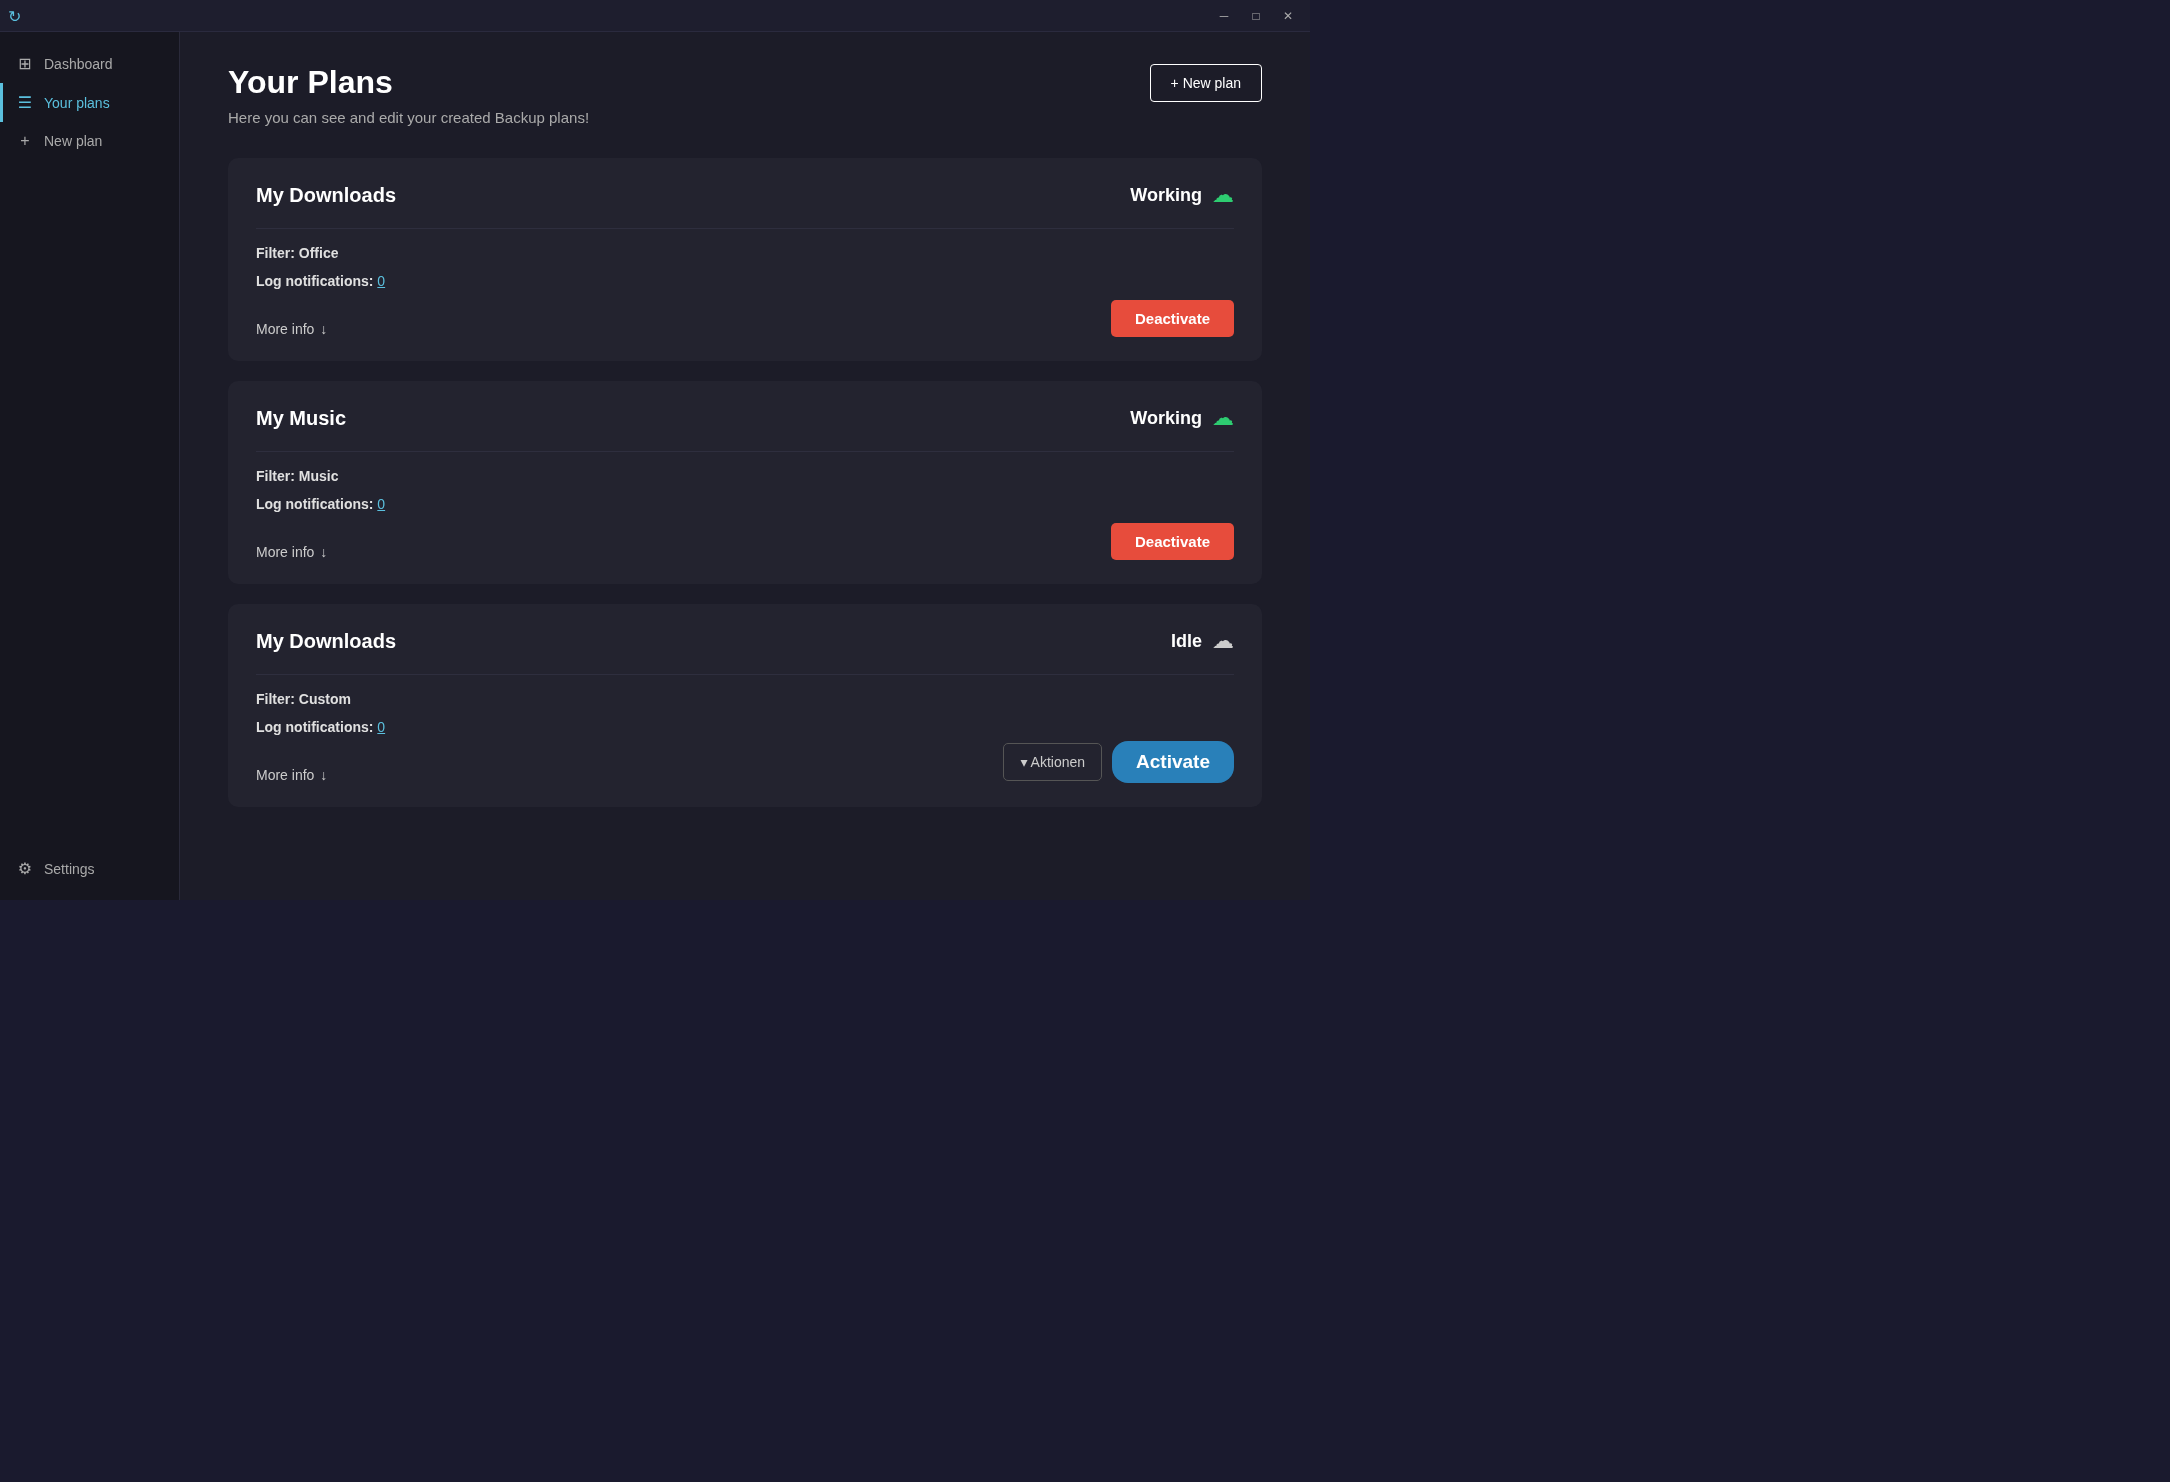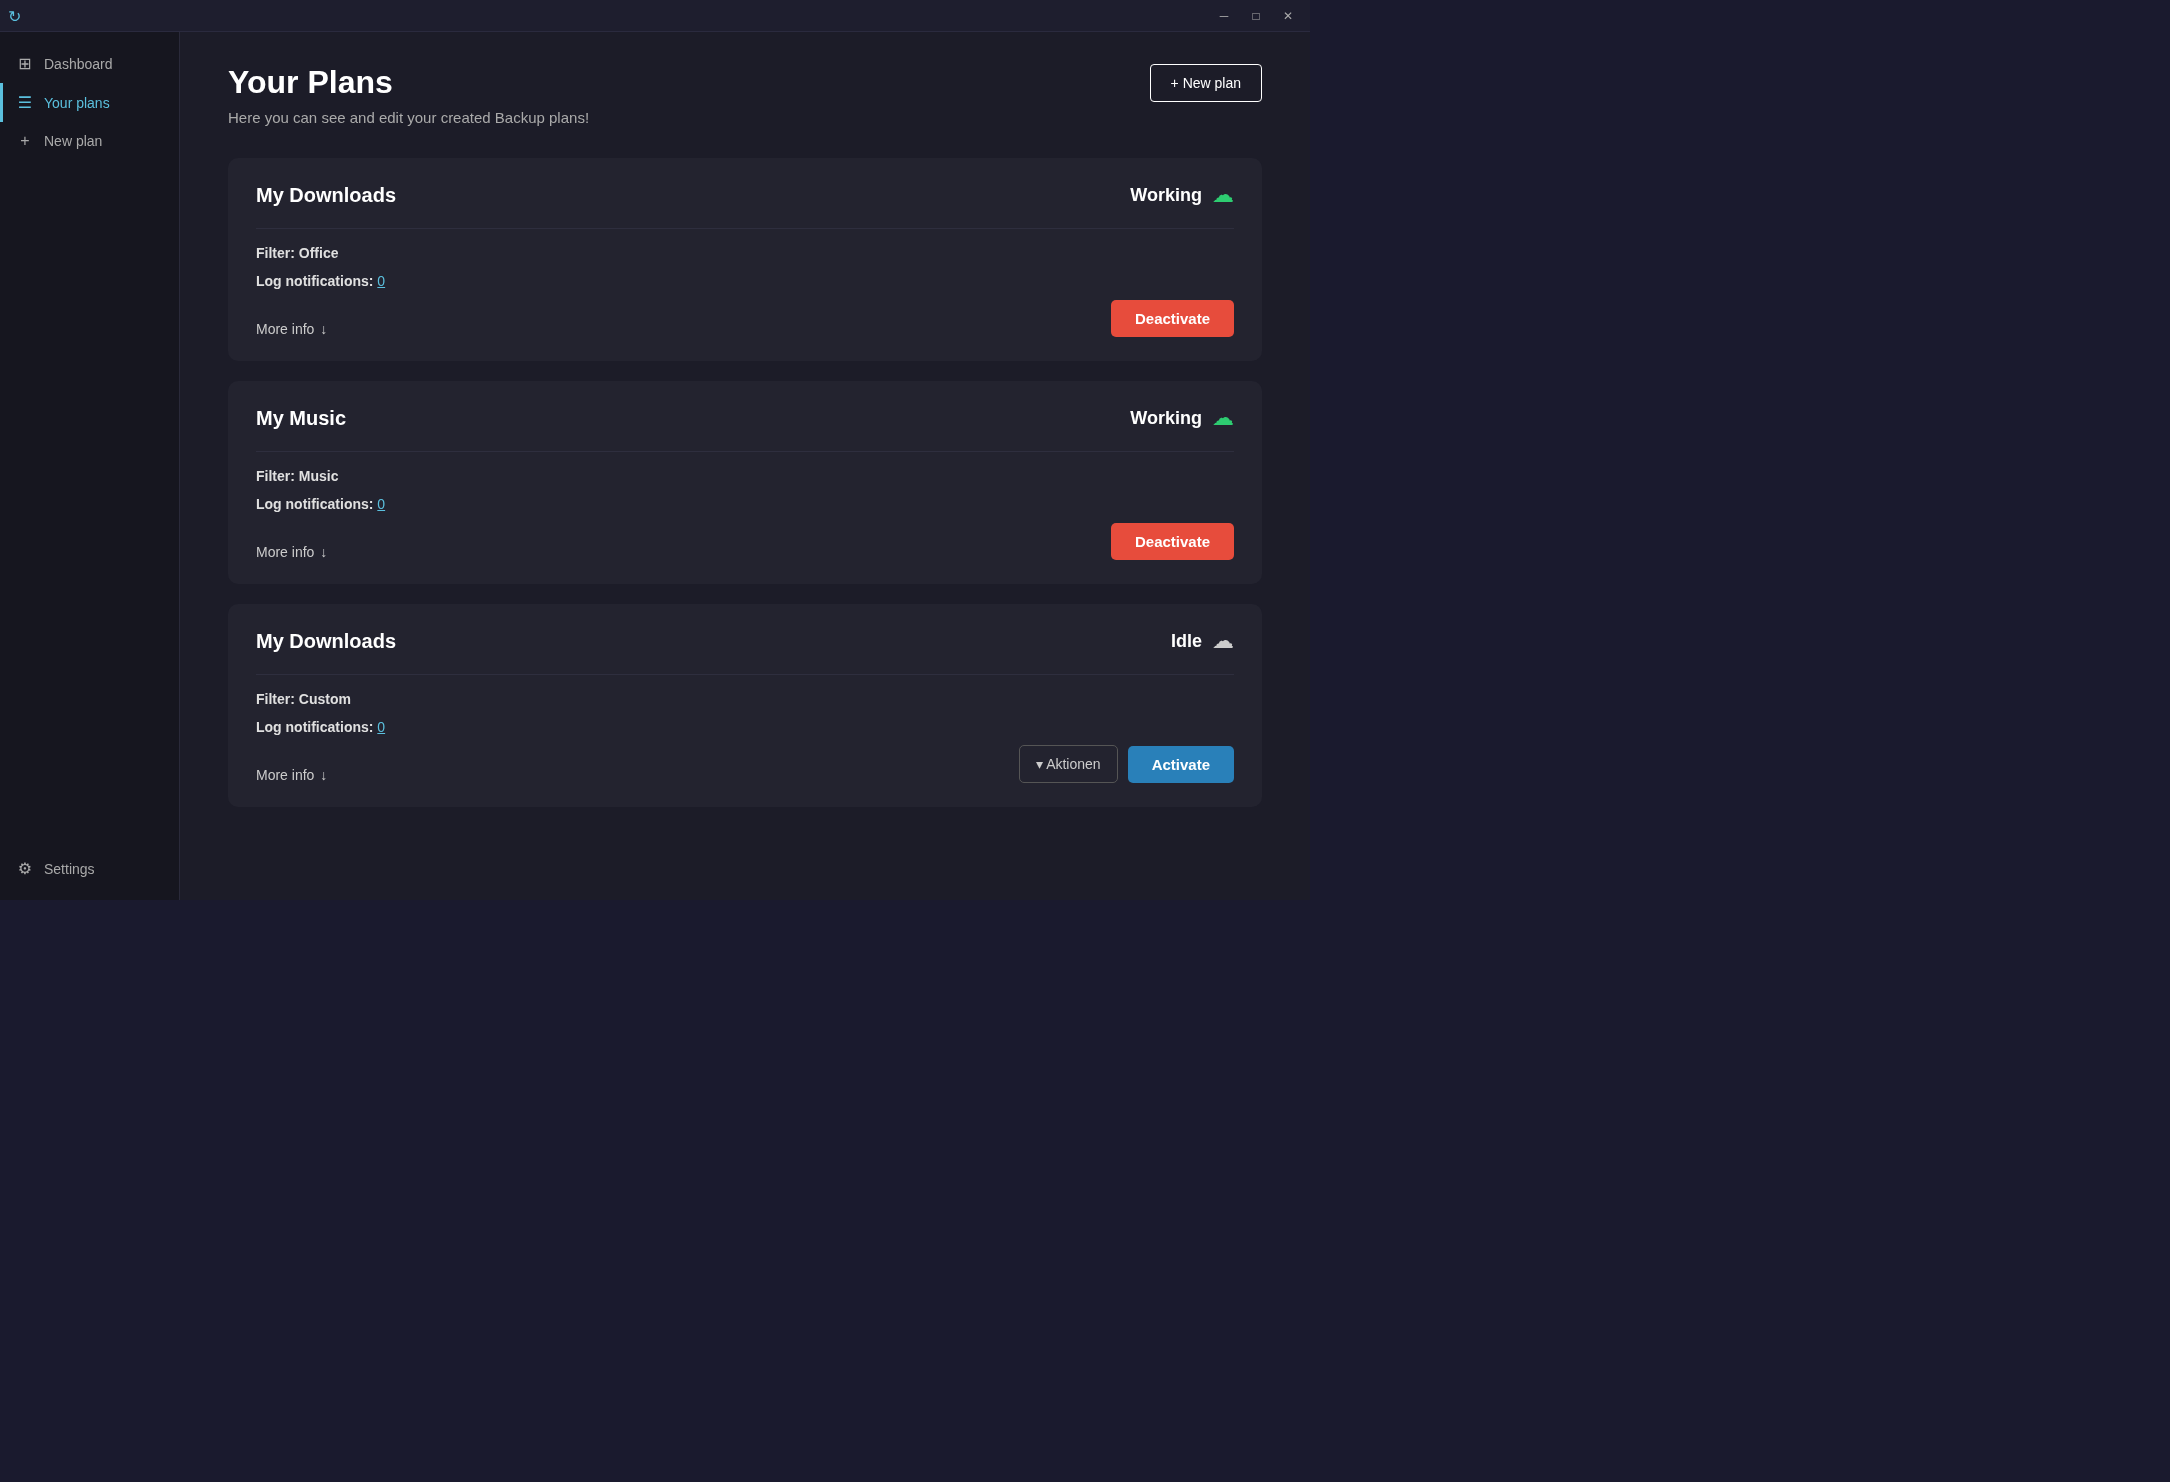--- a/index.html
+++ b/index.html
@@ -213,23 +213,23 @@
       font-weight: bold;
       border-radius: 5px;
       cursor: pointer;
       transition: background 0.15s;
     }
     .activate-btn {
       padding: 10px 24px;
       background: #2980b9;
       border: none;
       color: white;
-      font-size: 15px;
-      font-weight: bold;
-      border-radius: 5px;
+      font-size: 19px;
+      font-weight: bold;
+      border-radius: 16px;
       cursor: pointer;
       transition: background 0.15s;
     }
     .aktionen-btn {
       padding: 10px 16px;
       background: #23232f;
       border: 1.5px solid #555;
       color: #cccccc;
       font-size: 14px;
       border-radius: 5px;

